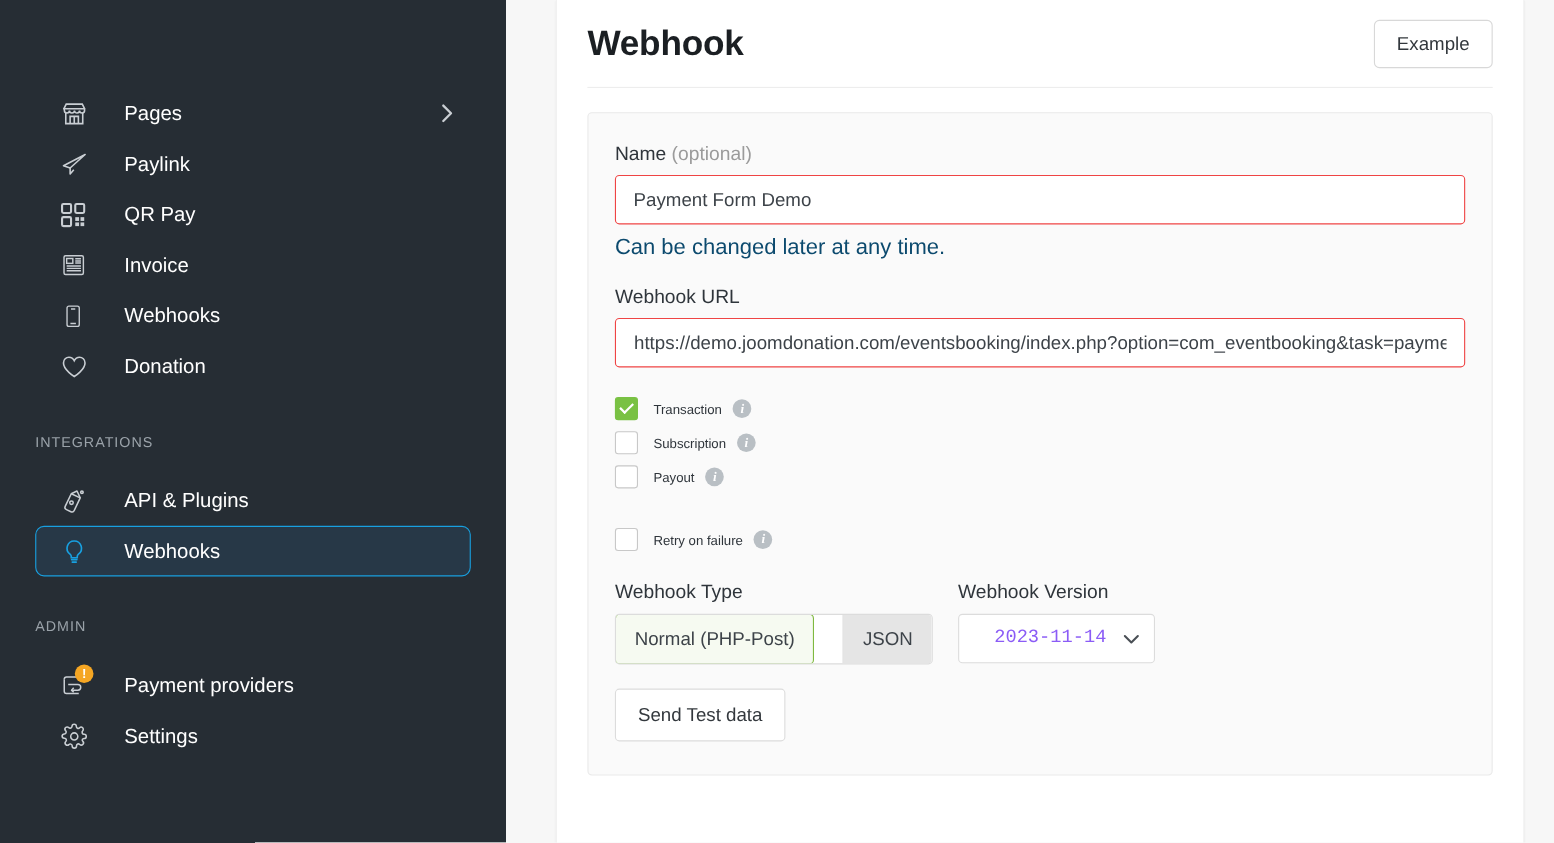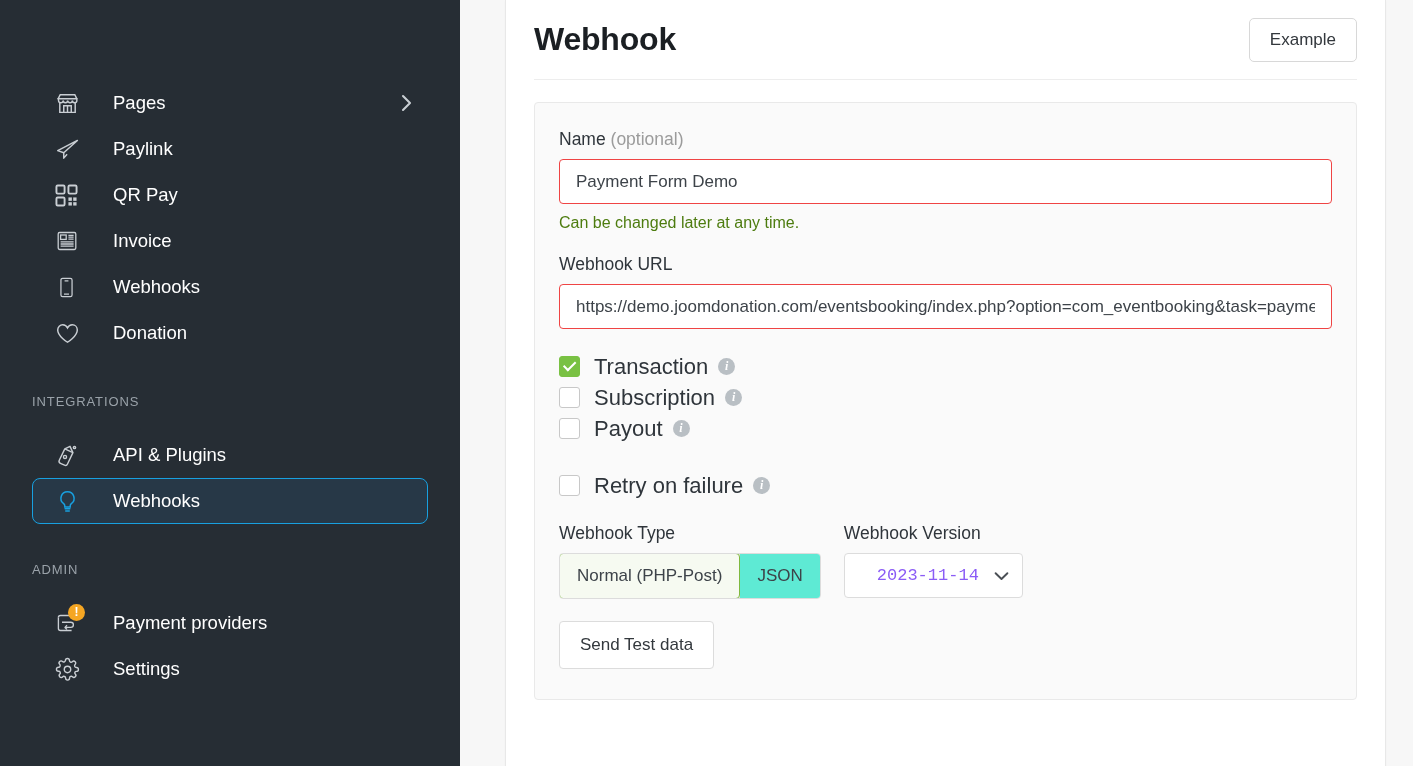--- a/index.html
+++ b/index.html
@@ -155,22 +155,22 @@
     background: #ffffff;
     border: 1px solid #ef4444;
     border-radius: 4px;
     font-size: 17px;
     color: #3d4349;
     padding: 0 16px;
     font-family: "Liberation Sans", sans-serif;
     outline: none;
   }
   .help-text {
-    font-size: 16px;
-    color: #4d7c0f;
+    font-size: 20px;
+    color: #0c4a6e;
     margin-top: 10px;
   }
   .spacer-22 { height: 22px; }
 
   .events-title {
     font-size: 17.5px;
     color: #2f353b;
     margin-bottom: 8px;
   }
   .check-row {
@@ -196,21 +196,21 @@
   }
   .cbox.checked::after {
     content: "";
     width: 10px;
     height: 5px;
     border-left: 2.6px solid #fff;
     border-bottom: 2.6px solid #fff;
     transform: rotate(-45deg) translate(1px, -1.5px);
   }
   .check-label {
-    font-size: 22px;
+    font-size: 12px;
     color: #2f353b;
     margin-left: 14px;
   }
   .info-i {
     width: 17px;
     height: 17px;
     border-radius: 50%;
     background: #b9bfc4;
     color: #ffffff;
     font-size: 12px;
@@ -237,25 +237,26 @@
     display: inline-flex;
     border: 1px solid #dcdcdc;
     border-radius: 4px;
     overflow: hidden;
     background: #fff;
   }
   .seg {
     padding: 12px 17px;
     font-size: 17px;
     color: #3d4349;
-    background: #5eead4;
+    background: #e5e5e5;
     cursor: pointer;
     border: none;
     font-family: "Liberation Sans", sans-serif;
     white-space: nowrap;
+    margin-left: 27px;
   }
   .seg.selected {
     background: #f6faf1;
     border: 1px solid #7fb93f;
     border-radius: 4px;
     margin: -1px;
     position: relative;
     z-index: 2;
   }
   .seg + .seg { border-left: 1px solid #e4e4e4; }

